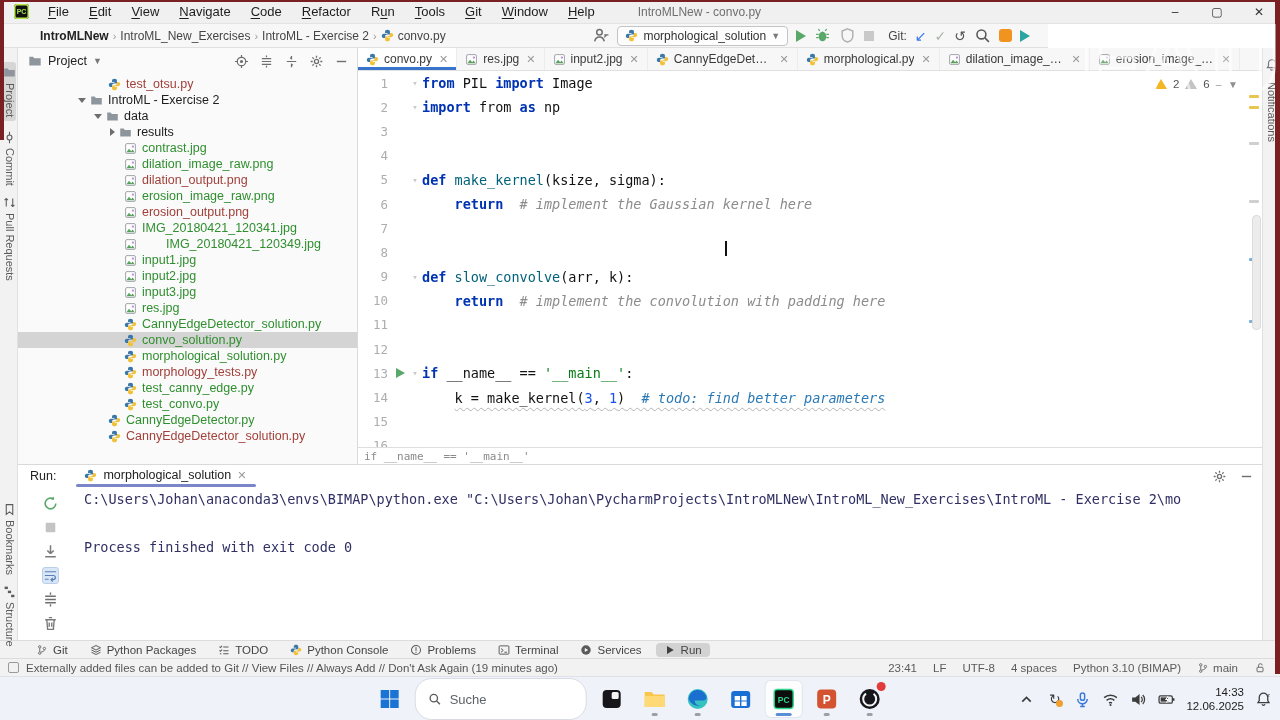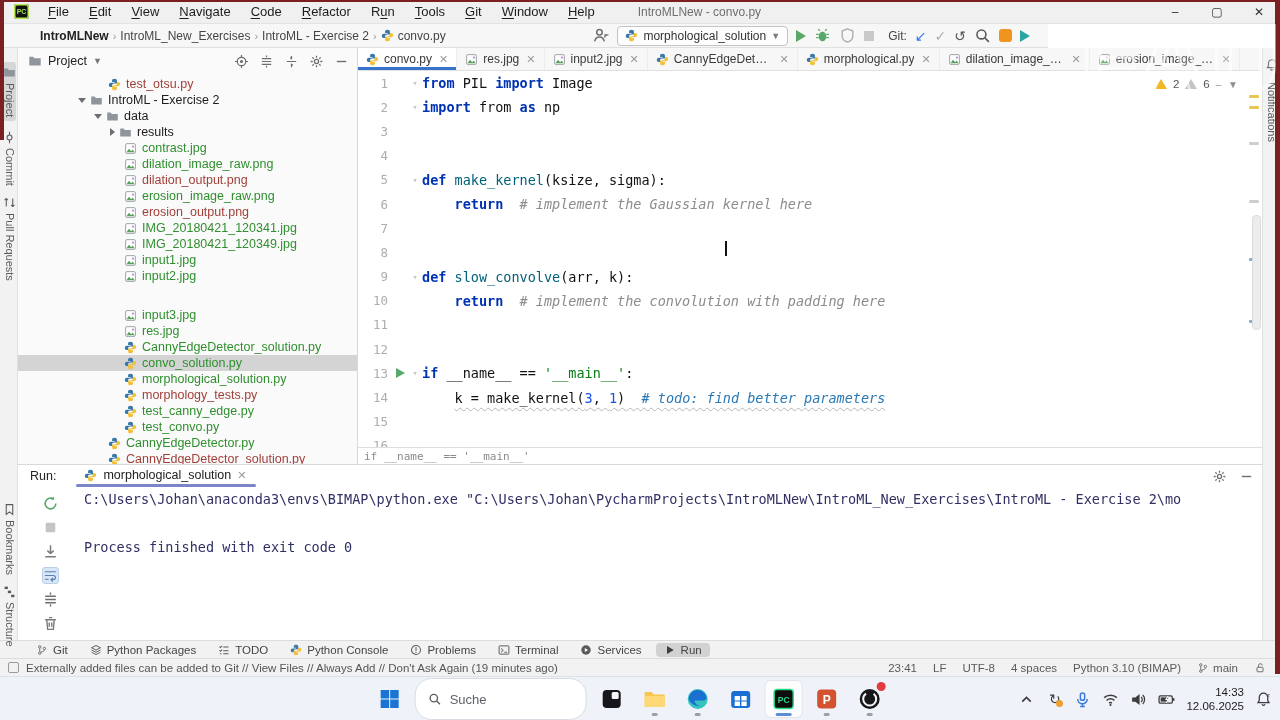--- a/index.html
+++ b/index.html
@@ -392,21 +392,21 @@
         <span class="t-red">erosion_output.png</span>
       </div>
       <div class="trow" style="padding-left: 106px;">
         <span class="ticon"><svg viewBox="0 0 16 16">
             <rect x="2" y="2" width="12" height="12" rx="1.5" fill="#fff" stroke="#8a8f98"></rect>
             <path d="M3 12.5l3.2-4.2 2.6 3 1.8-2 2.4 3.2z" fill="#58a05c"></path>
             <circle cx="11" cy="5.6" r="1.4" fill="#b38bd6"></circle>
           </svg></span>
         <span class="t-green">IMG_20180421_120341.jpg</span>
       </div>
-      <div class="trow" style="padding-left: 106px;">
+      <div class="trow" style="padding-left: 106px; gap: 24px;">
         <span class="ticon"><svg viewBox="0 0 16 16">
             <rect x="2" y="2" width="12" height="12" rx="1.5" fill="#fff" stroke="#8a8f98"></rect>
             <path d="M3 12.5l3.2-4.2 2.6 3 1.8-2 2.4 3.2z" fill="#58a05c"></path>
             <circle cx="11" cy="5.6" r="1.4" fill="#b38bd6"></circle>
           </svg></span>
         <span class="t-green">IMG_20180421_120349.jpg</span>
       </div>
       <div class="trow" style="padding-left: 106px;">
         <span class="ticon"><svg viewBox="0 0 16 16">
             <rect x="2" y="2" width="12" height="12" rx="1.5" fill="#fff" stroke="#8a8f98"></rect>
@@ -416,21 +416,21 @@
         <span class="t-green">input1.jpg</span>
       </div>
       <div class="trow" style="padding-left: 106px;">
         <span class="ticon"><svg viewBox="0 0 16 16">
             <rect x="2" y="2" width="12" height="12" rx="1.5" fill="#fff" stroke="#8a8f98"></rect>
             <path d="M3 12.5l3.2-4.2 2.6 3 1.8-2 2.4 3.2z" fill="#58a05c"></path>
             <circle cx="11" cy="5.6" r="1.4" fill="#b38bd6"></circle>
           </svg></span>
         <span class="t-green">input2.jpg</span>
       </div>
-      <div class="trow" style="padding-left: 106px; margin-top: 23px;">
+      <div class="trow" style="padding-left: 106px;">
         <span class="ticon"><svg viewBox="0 0 16 16">
             <rect x="2" y="2" width="12" height="12" rx="1.5" fill="#fff" stroke="#8a8f98"></rect>
             <path d="M3 12.5l3.2-4.2 2.6 3 1.8-2 2.4 3.2z" fill="#58a05c"></path>
             <circle cx="11" cy="5.6" r="1.4" fill="#b38bd6"></circle>
           </svg></span>
         <span class="t-green">input3.jpg</span>
       </div>
       <div class="trow" style="padding-left: 106px;">
         <span class="ticon"><svg viewBox="0 0 16 16">
             <rect x="2" y="2" width="12" height="12" rx="1.5" fill="#fff" stroke="#8a8f98"></rect>

